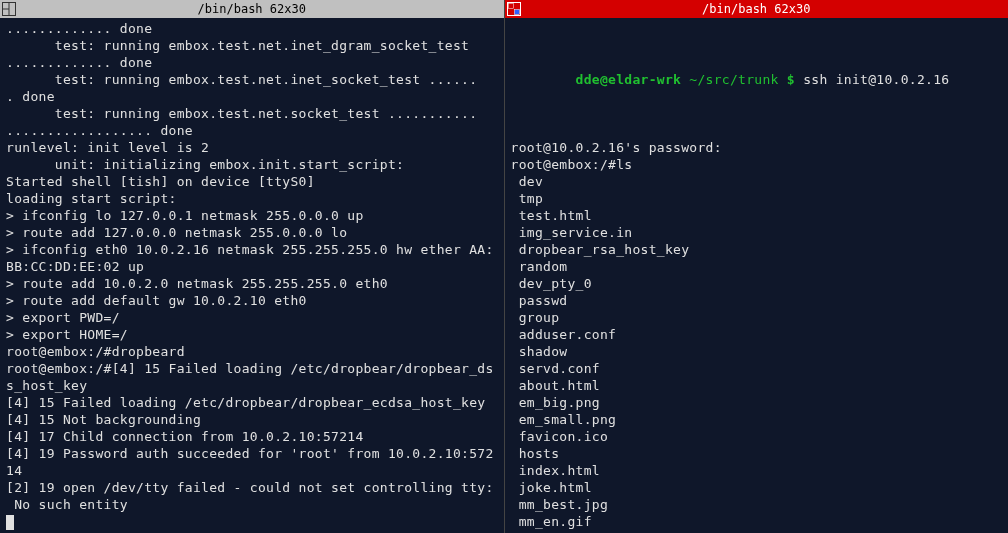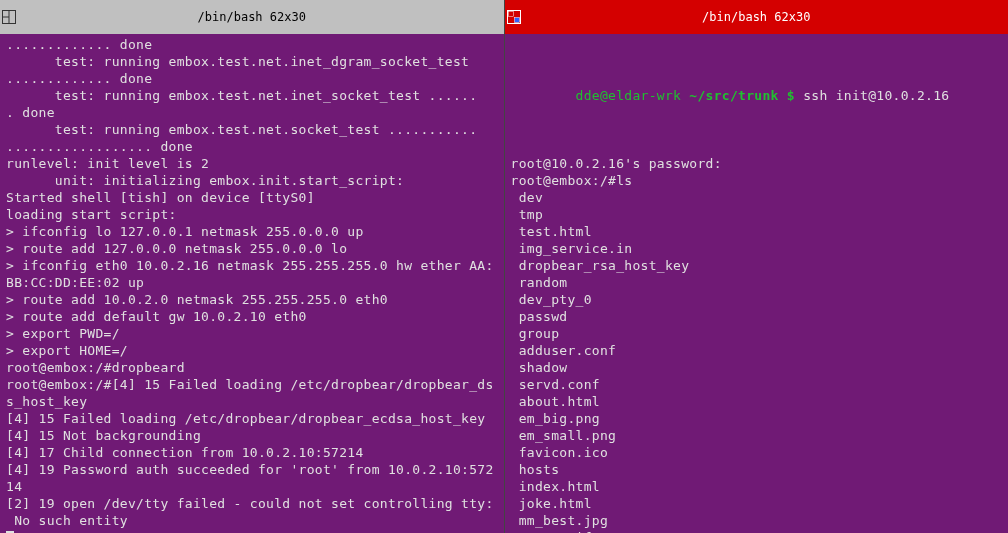--- a/index.html
+++ b/index.html
@@ -25,51 +25,51 @@
   }
   .pane-left  { width: 504px; border-right: 1px solid #444; }
   .pane-right { width: 504px; }
   .titlebar {
     height: 18px;
     display: flex;
     align-items: center;
     color: #000;
     font-size: 12px;
     line-height: 14px;
-    padding: 8px 2px;
+    padding: 0 2px;
     user-select: none;
   }
   .titlebar-left  { background: #c0c0c0; }
   .titlebar-right { background: #d40000; color: #fff; }
   .titlebar .icon {
     width: 14px;
     height: 14px;
     margin-right: 4px;
     display: inline-flex;
     align-items: center;
     justify-content: center;
   }
   .titlebar .icon svg { width: 14px; height: 14px; display: block; }
   .titlebar .title {
     flex: 1;
     text-align: center;
     padding-right: 18px;
   }
   .terminal {
     flex: 1;
-    background: #701a75;
+    background: #0f172a;
     color: #e0e0e0;
     padding: 2px 4px 2px 6px;
     white-space: pre-wrap;
     word-break: break-all;
     overflow: hidden;
     letter-spacing: 0.3px;
   }
-  .prompt-user { color: #20c030; font-weight: normal; }
-  .prompt-path { color: #20c030; font-weight: bold; }
+  .prompt-user { color: #20c030; font-weight: bold; }
+  .prompt-path { color: #20c030; font-weight: normal; }
   .prompt-dollar { color: #20c030; font-weight: bold; }
   .cursor {
     display: inline-block;
     width: 8px;
     height: 15px;
     background: #e0e0e0;
     vertical-align: middle;
   }
   .line { display: block; min-height: 17px; }
 </style>

